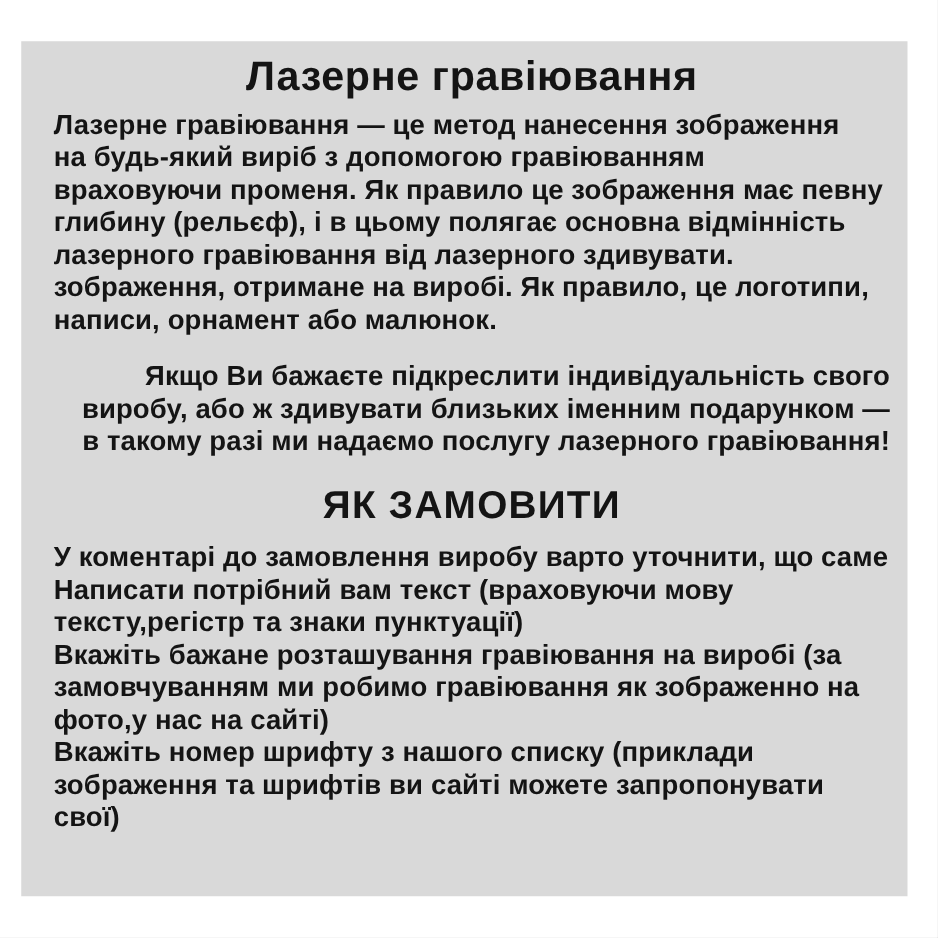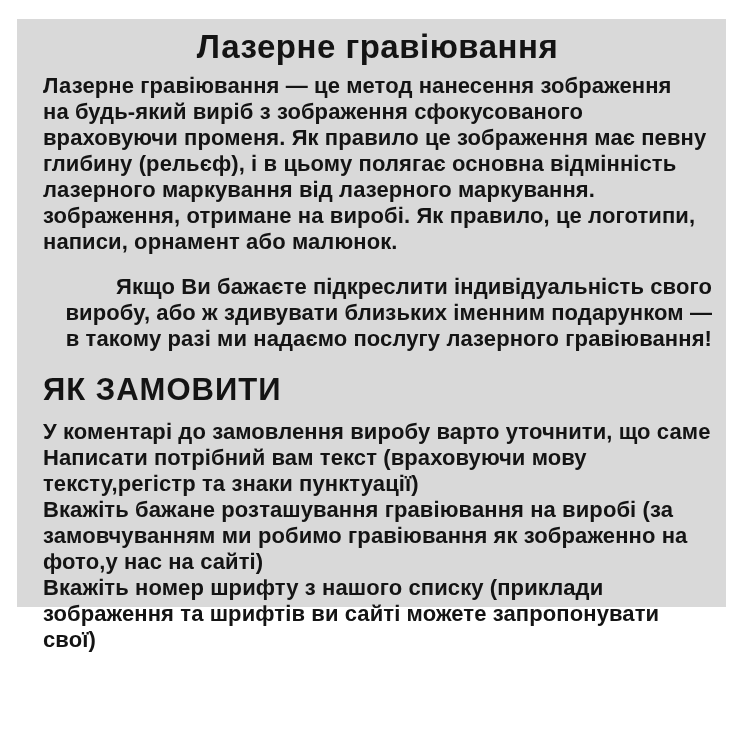--- a/index.html
+++ b/index.html
@@ -11,39 +11,40 @@
   html, body {
     margin: 0; padding: 0;
     width: 750px; height: 750px;
     background: var(--page-bg);
     font-family: "Liberation Sans", "DejaVu Sans", sans-serif;
     color: var(--text);
     overflow: hidden;
   }
   .panel {
     position: absolute;
-    left: 17px; top: 19px;
-    width: 709px; height: 588px;
+    left: 17px; top: 33px;
+    width: 709px; height: 684px;
     background: var(--panel-bg);
     padding: 9px 14px 0 26px;
   }
   .title {
     margin: 0 0 7px 0;
     font-size: 33px;
     line-height: 38px;
     font-weight: 700;
     text-align: center;
     letter-spacing: 0.5px;
     white-space: nowrap;
   }
   .subheading {
     margin: 20px 0 11px 0;
     font-size: 31px;
     line-height: 36px;
     font-weight: 700;
+    text-align: center;
     letter-spacing: 1px;
     white-space: nowrap;
   }
   .para { margin: 0; }
   .para.offer { margin-top: 19px; text-align: right; }
   .line {
     display: block;
     font-size: 22px;
     line-height: 26px;
     font-weight: 700;
@@ -52,24 +53,24 @@
   }
 </style>
 </head>
 <body>
 
 <div class="panel">
   <h1 class="title">Лазерне гравіювання</h1>
 
   <p class="para intro">
       <span class="line">Лазерне гравіювання — це метод нанесення зображення</span>
-      <span class="line">на будь-який виріб з зображення сфокусованого</span>
+      <span class="line">на будь-який виріб з допомогою гравіюванням</span>
       <span class="line">враховуючи променя. Як правило це зображення має певну</span>
       <span class="line">глибину (рельєф), і в цьому полягає основна відмінність</span>
-      <span class="line">лазерного маркування від лазерного маркування.</span>
+      <span class="line">лазерного гравіювання від лазерного здивувати.</span>
       <span class="line">зображення, отримане на виробі. Як правило, це логотипи,</span>
       <span class="line">написи, орнамент або малюнок.</span>
     </p>
 
   <p class="para offer">
       <span class="line">Якщо Ви бажаєте підкреслити індивідуальність свого</span>
       <span class="line">виробу, або ж здивувати близьких іменним подарунком —</span>
       <span class="line">в такому разі ми надаємо послугу лазерного гравіювання!</span>
     </p>
 

